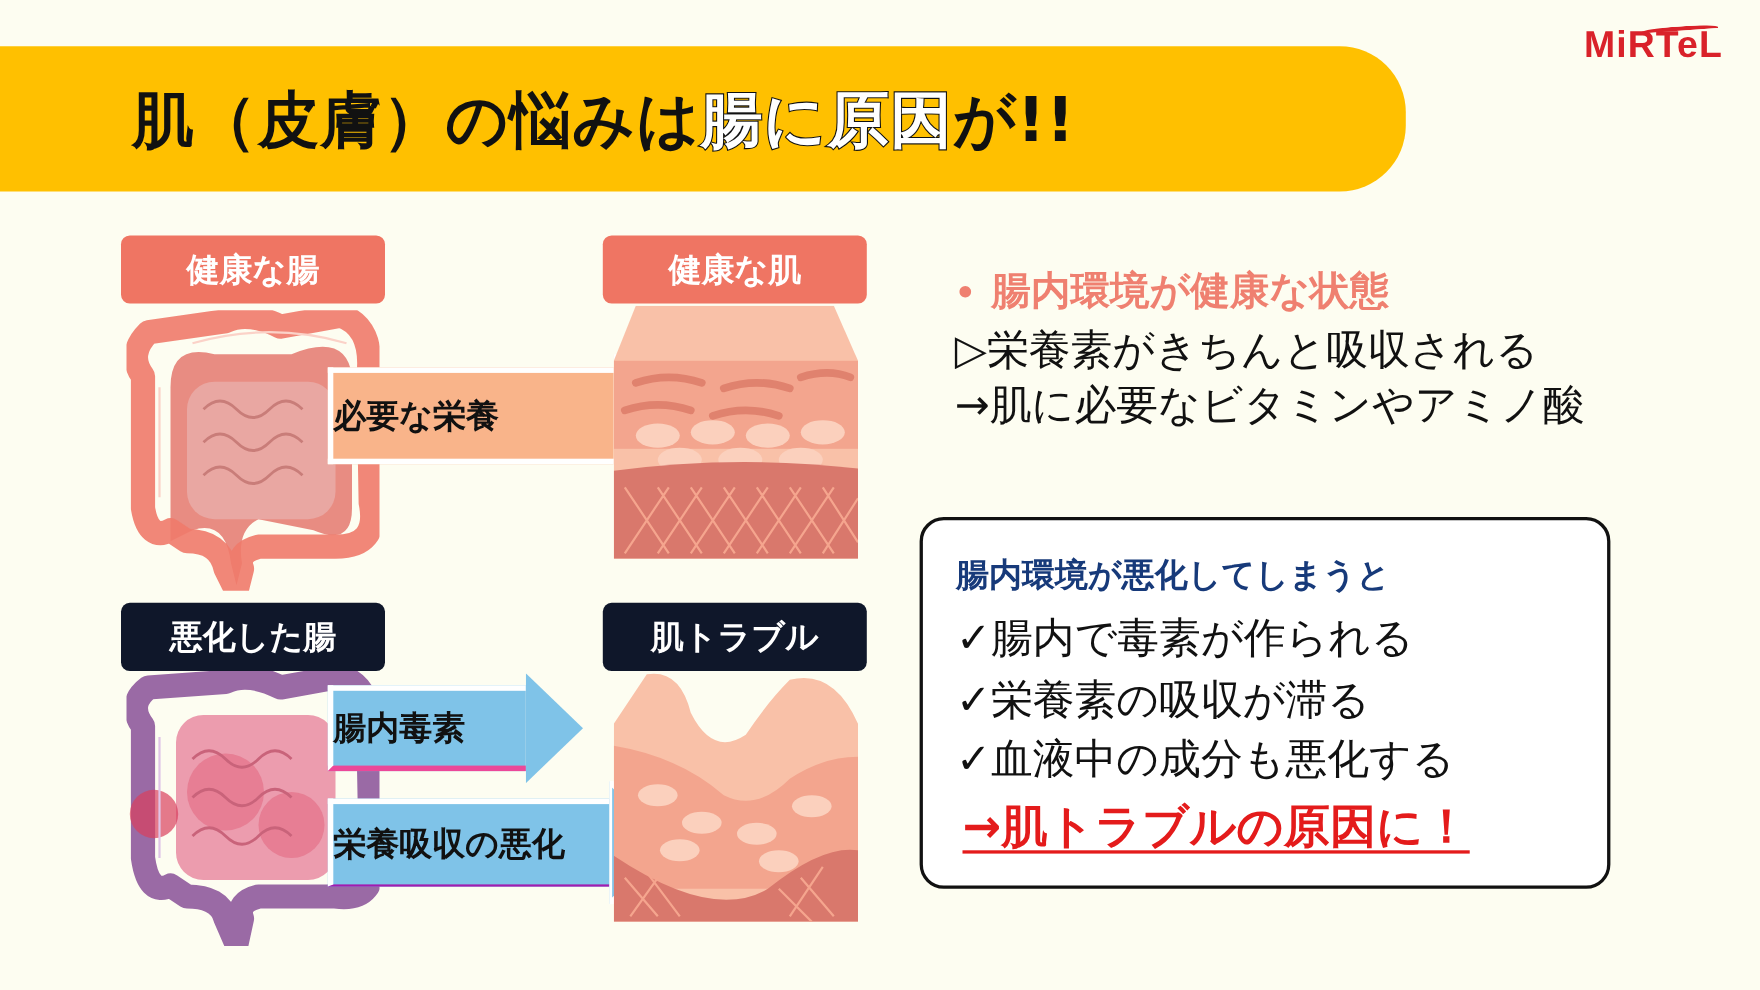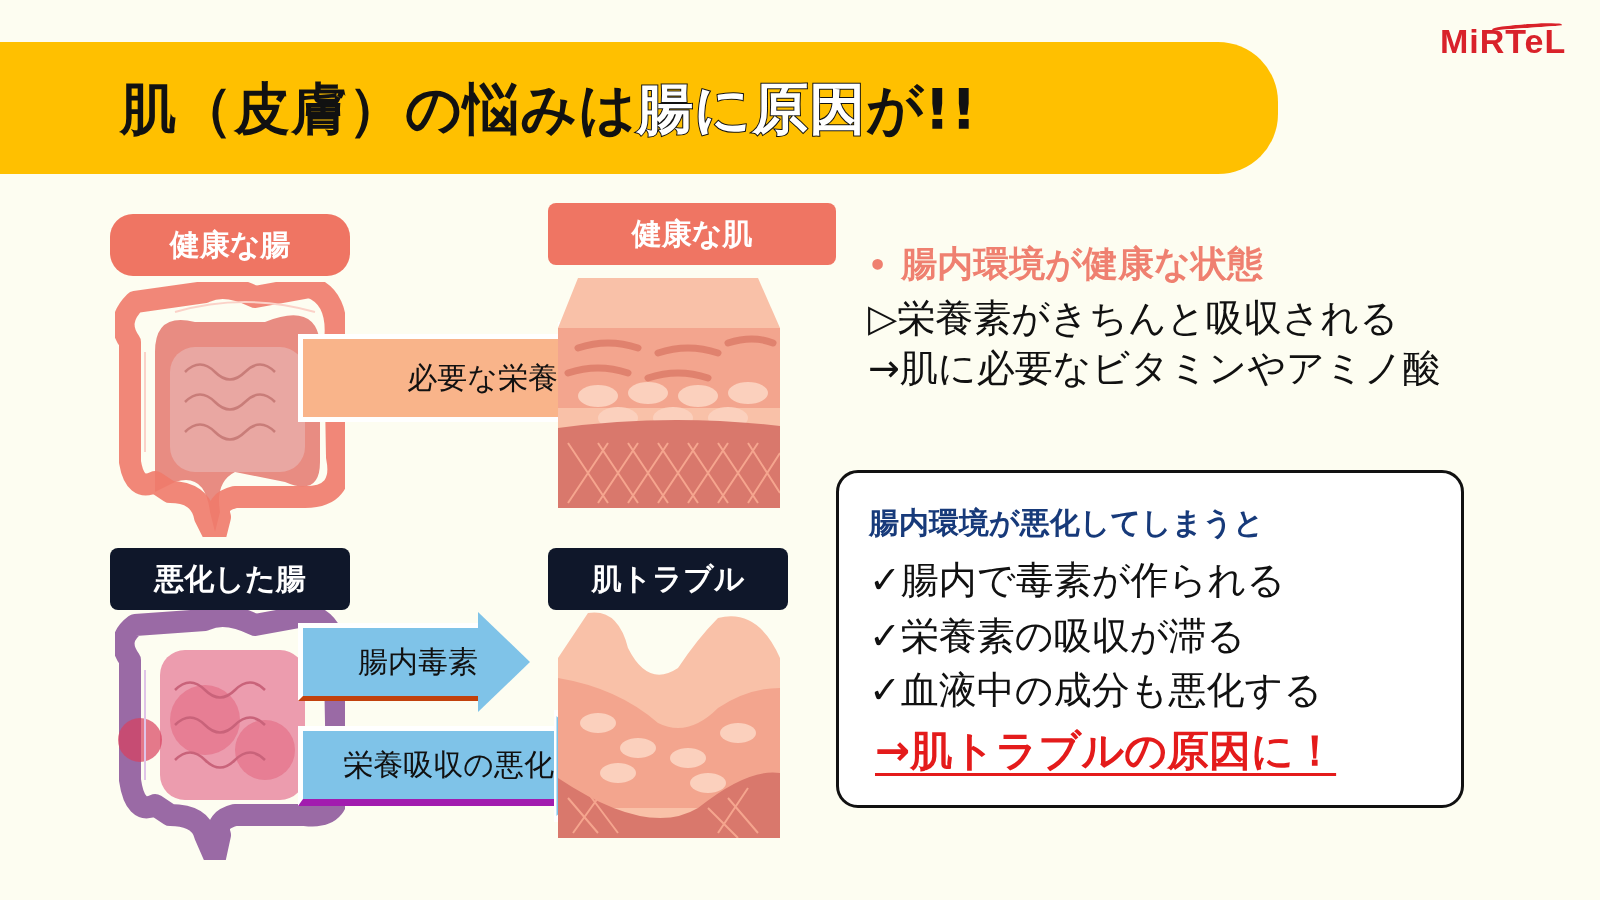--- a/index.html
+++ b/index.html
@@ -35,22 +35,22 @@
     position: absolute; height: 62px; border-radius: 8px; color: #fff;
     font-weight: bold; font-size: 30px; display: flex; align-items: center; justify-content: center;
   }
   .label-healthy { background: #ef7563; }
   .label-bad { background: #0f172a; }
 
   .arrow {
     position: absolute; display: flex; align-items: center;
   }
   .arrow .shaft {
-    height: 100%; display: flex; align-items: center; justify-content: flex-end;
-    font-weight: normal; font-size: 30px; color: #111; border: 5px solid #fff; border-right: none;
+    height: 100%; display: flex; align-items: center; justify-content: flex-start;
+    font-weight: bold; font-size: 30px; color: #111; border: 5px solid #fff; border-right: none;
   }
 
   .illus { position: absolute; }
 
   .right-col { position: absolute; left: 868px; top: 240px; width: 620px; }
   .bullet-head {
     font-size: 36px; font-weight: bold; color: #ef8070; white-space: nowrap;
   }
   .bullet-head .dot { font-size: 30px; margin-right: 14px; }
   .line { font-size: 38px; color: #111; white-space: nowrap; line-height: 1.25; }
@@ -75,24 +75,24 @@
 <body>
 
 <div class="title-banner"></div>
 <div class="title-text"><span>肌（皮膚）の悩みは</span><span class="hl">腸に原因</span><span>が!!</span></div>
 
 <div class="logo">
   <span class="swoosh"></span>
   <span>MiRTeL</span>
 </div>
 
-<div class="label-box label-healthy" style="left:110px;top:214px;width:240px;border-radius:23px;">
+<div class="label-box label-healthy" style="left:110px;top:214px;width:240px;">
     <span>健康な腸</span>
   </div>
-<div class="label-box label-healthy" style="left:548px;top:203px;width:288px;align-items:center;">
+<div class="label-box label-healthy" style="left:548px;top:214px;width:240px;align-items:center;">
     <span>健康な肌</span>
   </div>
 
 <svg class="illus" style="left:115px;top:282px;" width="230" height="255" viewBox="0 0 230 255">
   <path d="M40,210 L40,70 Q40,30 80,40 L150,40 Q200,20 205,60 L205,180 Q205,215 170,200 L120,190 Q100,200 105,230 L100,250 L95,230 Q90,190 60,200 Z" fill="#e88c82"></path>
   <rect x="55" y="65" width="135" height="125" rx="25" fill="#e9a7a2"></rect>
   <path d="M70,90 q15,-15 30,0 t30,0 t30,0 M70,120 q15,-15 30,0 t30,0 t30,0 M70,150 q15,-15 30,0 t30,0 t30,0" stroke="#c97d79" stroke-width="2.5" fill="none"></path>
   <path d="M15,60 Q0,40 20,20 L90,10 Q110,0 140,15 L195,5 Q225,15 220,60 L222,175 Q230,215 190,215 L120,215 Q100,220 105,235 L100,255 L90,235 Q85,210 55,210 L40,200 Q20,210 15,180 Z" fill="none" stroke="#ef7a6a" stroke-width="22" stroke-linejoin="round" opacity="0.9"></path>
   <path d="M30,70 L30,170" stroke="#fbd2c8" stroke-width="2" fill="none"></path>
   <path d="M60,30 Q130,10 200,30" stroke="#fbd2c8" stroke-width="2" fill="none"></path>
@@ -136,29 +136,29 @@
   <circle cx="90" cy="110" r="35" fill="#e2607a" opacity="0.5"></circle>
   <circle cx="150" cy="140" r="30" fill="#e2607a" opacity="0.5"></circle>
   <path d="M60,80 q15,-15 30,0 t30,0 t30,0 M60,115 q15,-15 30,0 t30,0 t30,0 M60,150 q15,-15 30,0 t30,0 t30,0" stroke="#c9637a" stroke-width="2.5" fill="none"></path>
   <path d="M15,50 Q0,30 20,15 L90,10 Q110,0 140,15 L195,5 Q225,15 220,60 L222,165 Q230,210 190,205 L120,205 Q100,210 105,225 L100,248 L90,225 Q85,205 55,205 L40,195 Q20,205 15,170 Z" fill="none" stroke="#9a6aa5" stroke-width="22" stroke-linejoin="round"></path>
   <circle cx="25" cy="130" r="22" fill="#d8405e" opacity="0.7"></circle>
   <circle cx="205" cy="150" r="18" fill="#d8405e" opacity="0.6"></circle>
   <path d="M30,60 L30,170" stroke="#e0c4e8" stroke-width="2" fill="none"></path>
 </svg>
 
 <div class="arrow" style="left:298px;top:612px;height:100px;">
-  <div class="shaft" style="width:180px;height:78px;background:#7fc3e8;border-top:5px solid #fff;border-bottom:5px solid #c2410c;">
+  <div class="shaft" style="width:180px;height:78px;background:#7fc3e8;border-top:5px solid #fff;border-bottom:5px solid #ec4899;">
       <span>腸内毒素</span>
     </div>
   <svg width="56" height="100" viewBox="0 0 56 100">
       <polygon points="0,0 52,50 0,100" fill="#7fc3e8"></polygon>
     </svg>
 </div>
 <div class="arrow" style="left:298px;top:710px;height:112px;">
-  <div class="shaft" style="width:256px;height:80px;background:#7fc3e8;border-top:5px solid #fff;border-bottom:7px solid #a21caf;">
+  <div class="shaft" style="width:256px;height:80px;background:#7fc3e8;border-top:5px solid #fff;border-bottom:2px solid #a21caf;">
       <span>栄養吸収の悪化</span>
     </div>
   <svg width="60" height="112" viewBox="0 0 60 112">
       <polygon points="0,0 56,56 0,112" fill="#7fc3e8" stroke="#fff" stroke-width="5"></polygon>
     </svg>
 </div>
 
 <svg class="illus" style="left:558px;top:608px;" width="222" height="230" viewBox="0 0 222 230">
   <path d="M0,50 L30,5 Q60,0 70,40 Q90,80 120,60 Q140,30 160,10 Q200,0 222,50 L222,230 L0,230 Z" fill="#f9c1a8"></path>
   <path d="M0,70 Q60,80 100,115 Q130,130 160,100 Q190,80 222,80 L222,200 L0,200 Z" fill="#f3a58e"></path>

